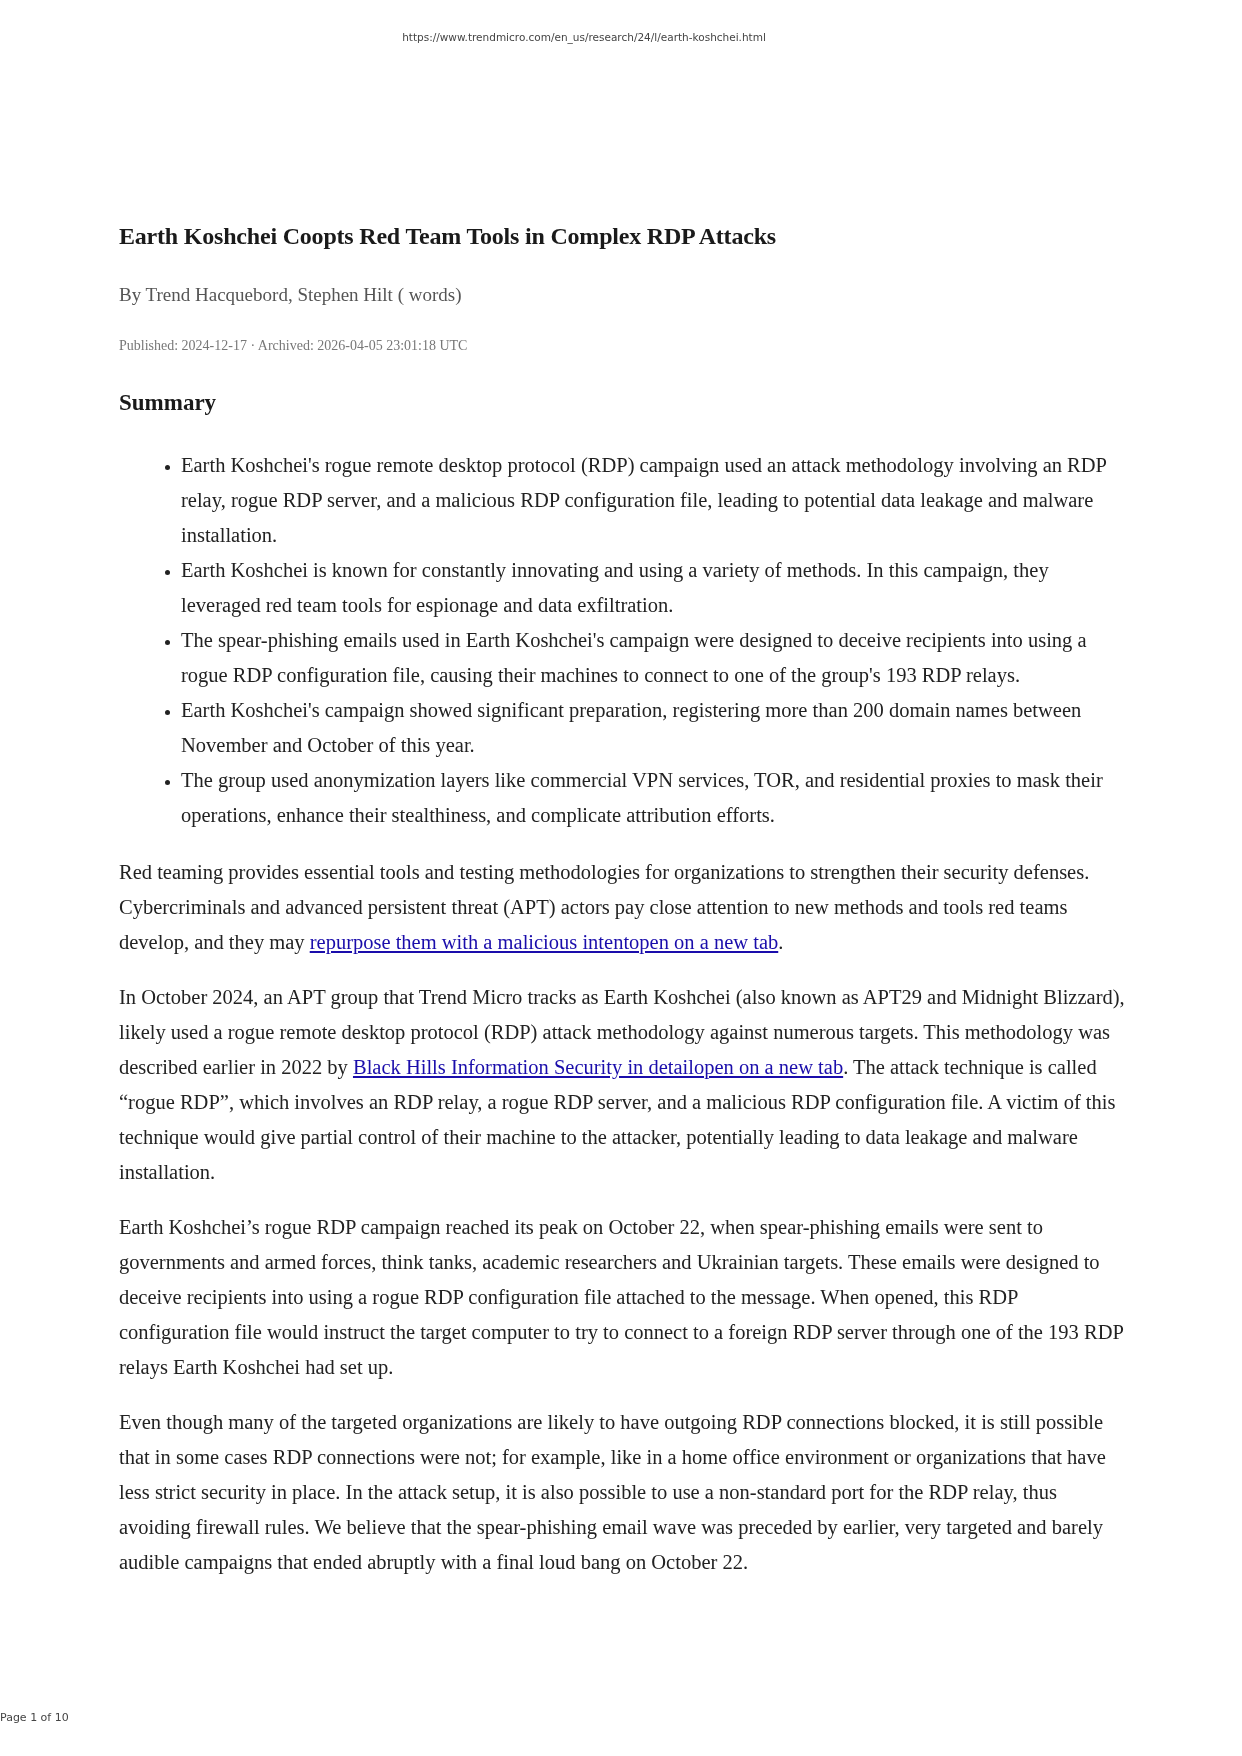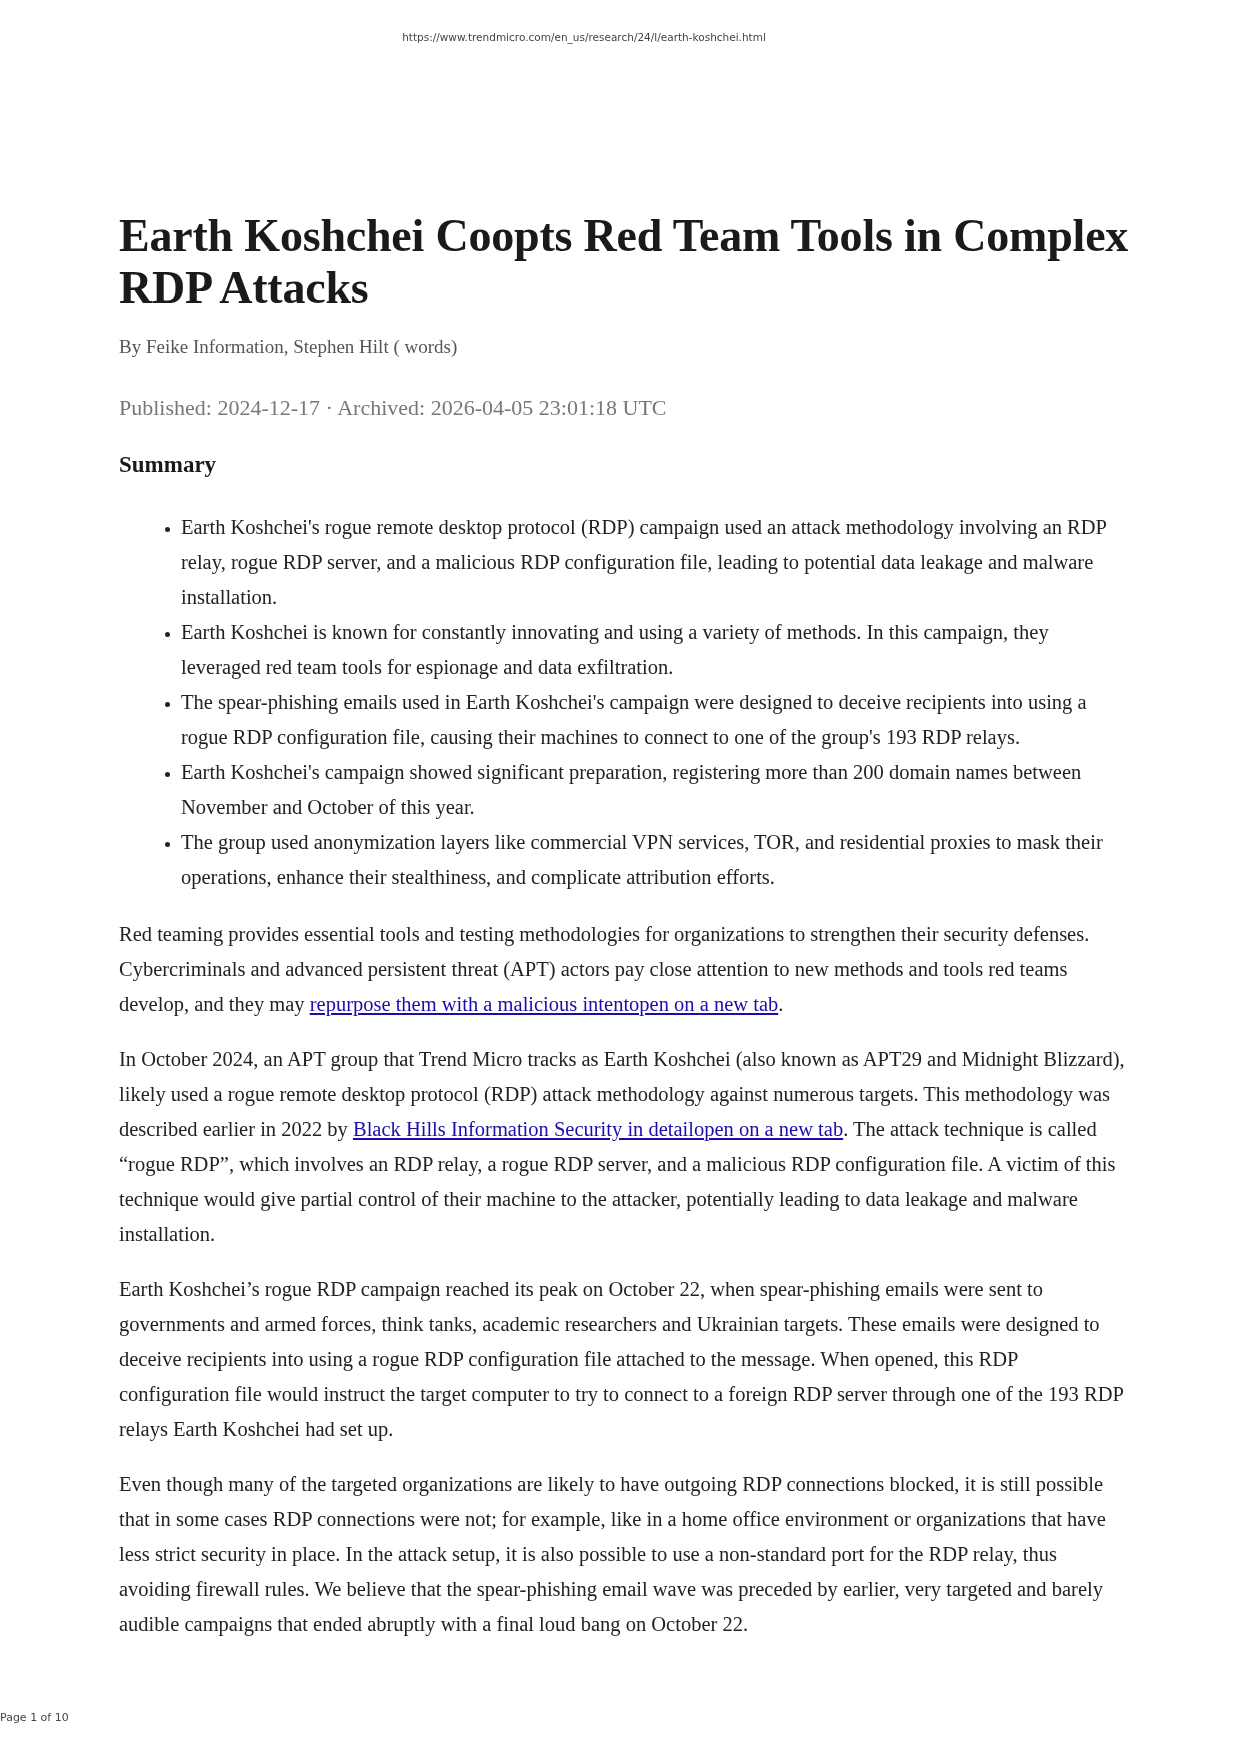--- a/index.html
+++ b/index.html
@@ -1,41 +1,41 @@
 <!DOCTYPE html>
 <html><head>
   <meta charset="utf-8">
   <style>
     html, body { margin: 0; padding: 0; background: #ffffff; }
     body { width: 1242px; height: 1756px; position: relative; overflow: hidden;
            font-family: "Liberation Serif", serif; color: #222222; }
     .url-header { position: absolute; top: 31px; left: 0; width: 1168px; text-align: center;
                   font-family: "DejaVu Sans", sans-serif; font-size: 10.5px; color: #444444; }
     .content { position: absolute; left: 119px; top: 210px; width: 1010px; }
-    h1 { font-family: "Liberation Serif", serif; font-weight: bold; font-size: 46px;
+    h1 { font-family: "Liberation Serif", serif; font-weight: bold; font-size: 24px;
          margin: 0; line-height: 52px; color: #1a1a1a; letter-spacing: -0.2px; }
     .byline { margin-top: 18px; font-size: 19px; color: #555555; line-height: 30px; }
-    .meta { margin-top: 32px; font-size: 22px; color: #777777; line-height: 28px; }
+    .meta { margin-top: 22px; font-size: 14px; color: #777777; line-height: 28px; }
     .section-title { margin-top: 28px; font-size: 23px; font-weight: bold; line-height: 30px; color: #1a1a1a; }
     ul { margin: 30px 0 0 0; padding-left: 62px; }
     li { font-size: 20.5px; line-height: 35px; margin: 0; }
     li::marker { font-size: 16px; }
     p { font-size: 20.5px; line-height: 35px; margin: 20px 0 0 0; }
     a { color: #1a0dab; text-decoration: underline; }
     .page-footer { position: absolute; top: 1711px; left: 0; width: 1242px; text-align: left;
                    font-family: "DejaVu Sans", sans-serif; font-size: 11px; color: #444444; }
   </style>
 </head>
 <body>
 
 <div class="url-header">https://www.trendmicro.com/en_us/research/24/l/earth-koshchei.html</div>
 
 <div class="content">
   <h1>Earth Koshchei Coopts Red Team Tools in Complex RDP Attacks</h1>
-  <div class="byline">By Feike Information, Stephen Hilt ( words)</div>
+  <div class="byline">By Trend Hacquebord, Stephen Hilt ( words)</div>
   <div class="meta">Published: 2024-12-17 · Archived: 2026-04-05 23:01:18 UTC</div>
 
   <div class="section-title">Summary</div>
   <ul>
     <li>Earth Koshchei's rogue remote desktop protocol (RDP) campaign used an attack methodology involving an RDP relay, rogue RDP server, and a malicious RDP configuration file, leading to potential data leakage and malware installation.</li>
     <li>Earth Koshchei is known for constantly innovating and using a variety of methods. In this campaign, they leveraged red team tools for espionage and data exfiltration.</li>
     <li>The spear-phishing emails used in Earth Koshchei's campaign were designed to deceive recipients into using a rogue RDP configuration file, causing their machines to connect to one of the group's 193 RDP relays.</li>
     <li>Earth Koshchei's campaign showed significant preparation, registering more than 200 domain names between November and October of this year.</li>
     <li>The group used anonymization layers like commercial VPN services, TOR, and residential proxies to mask their operations, enhance their stealthiness, and complicate attribution efforts.</li>
   </ul>

